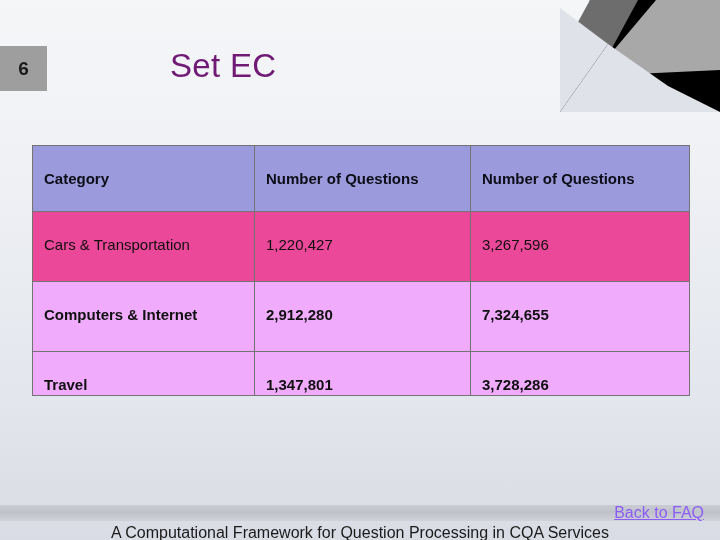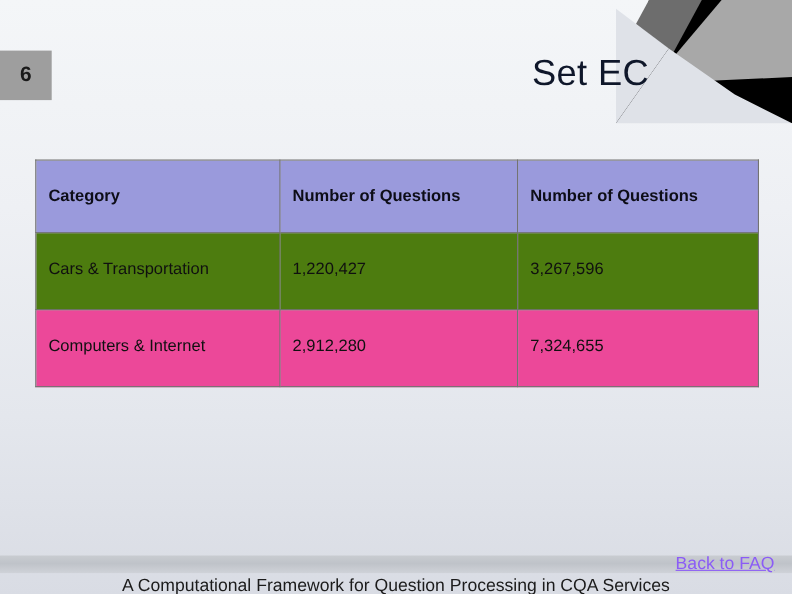--- a/index.html
+++ b/index.html
@@ -43,23 +43,23 @@
     font-weight: bold;
     color: #1a1a1a;
   }
 
   
   .slide-title {
     position: absolute;
     left: 170px;
     top: 47px;
     width: 420px;
-    text-align: right;
+    text-align: left;
     font-size: 33px;
-    color: #0f172a;
+    color: #701a75;
     letter-spacing: 0.3px;
     font-weight: normal;
   }
 
   
   .data-table {
     position: absolute;
     left: 32px;
     top: 145px;
     width: 657px;
@@ -85,22 +85,22 @@
     background: #9a9adc;
     height: 66px;
     font-weight: bold;
     font-size: 15px;
     color: #0d0d17;
   }
 
   .data-table tbody tr.tall td { height: 70px; }
   .data-table tbody tr.short td { height: 44px; }
 
-  .data-table tbody tr.tint-a td { background: #4d7c0f; margin-top: 31px; }
-  .data-table tbody tr.tint-b td { background: #ec4899; }
+  .data-table tbody tr.tint-a td { background: #ec4899; margin-top: 31px; }
+  .data-table tbody tr.tint-b td { background: #f0abfc; font-weight: bold; }
 
   
   .footer-band {
     position: absolute;
     left: 0;
     right: 0;
     top: 505px;
     height: 16px;
     background: linear-gradient(to bottom, #c9ccd1 0%, #bfc3c9 45%, #cfd2d8 100%);
   }
@@ -160,20 +160,25 @@
     <tr class="tall tint-a">
       <td>Cars &amp; Transportation</td>
       <td>1,220,427</td>
       <td>3,267,596</td>
     </tr>
     <tr class="tall tint-b">
       <td>Computers &amp; Internet</td>
       <td>2,912,280</td>
       <td>7,324,655</td>
     </tr>
+    <tr class="short tint-b">
+      <td>Travel</td>
+      <td>1,347,801</td>
+      <td>3,728,286</td>
+    </tr>
   </tbody>
 </table>
 
 <div class="footer-band"></div>
 
 <a class="back-link">Back to FAQ</a>
 
 <div class="footer-caption">A Computational Framework for Question Processing in CQA Services</div>
 
 </body></html>

